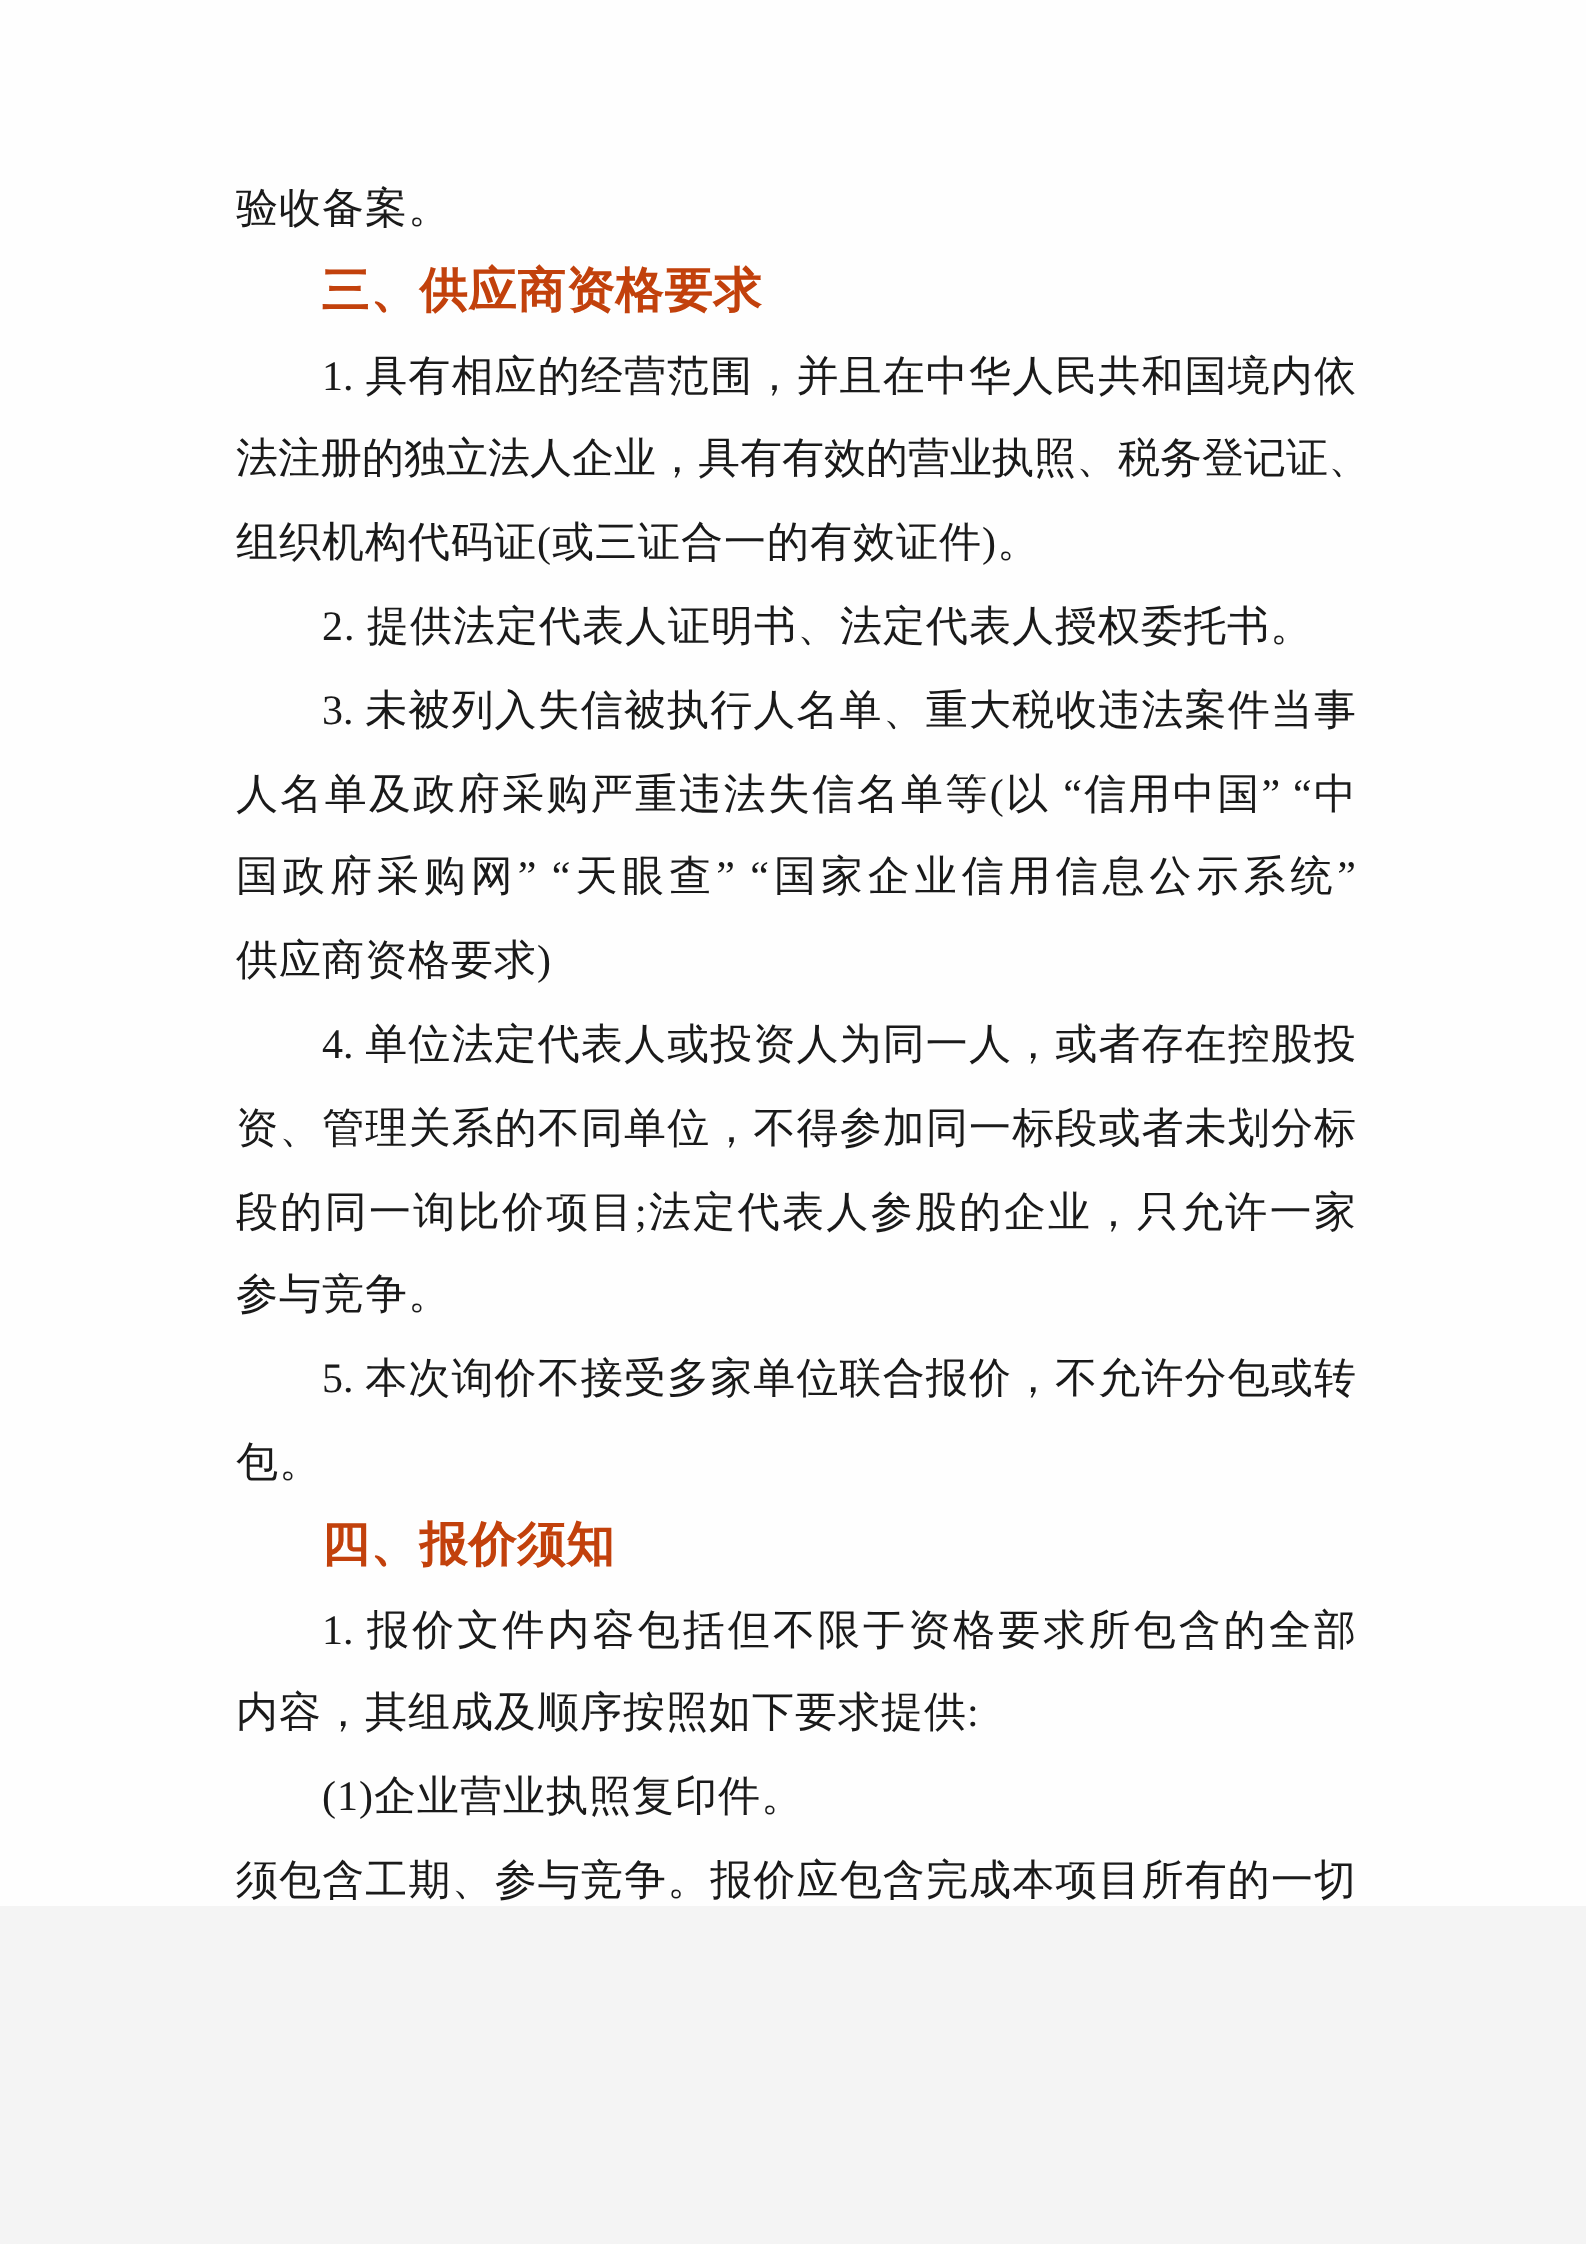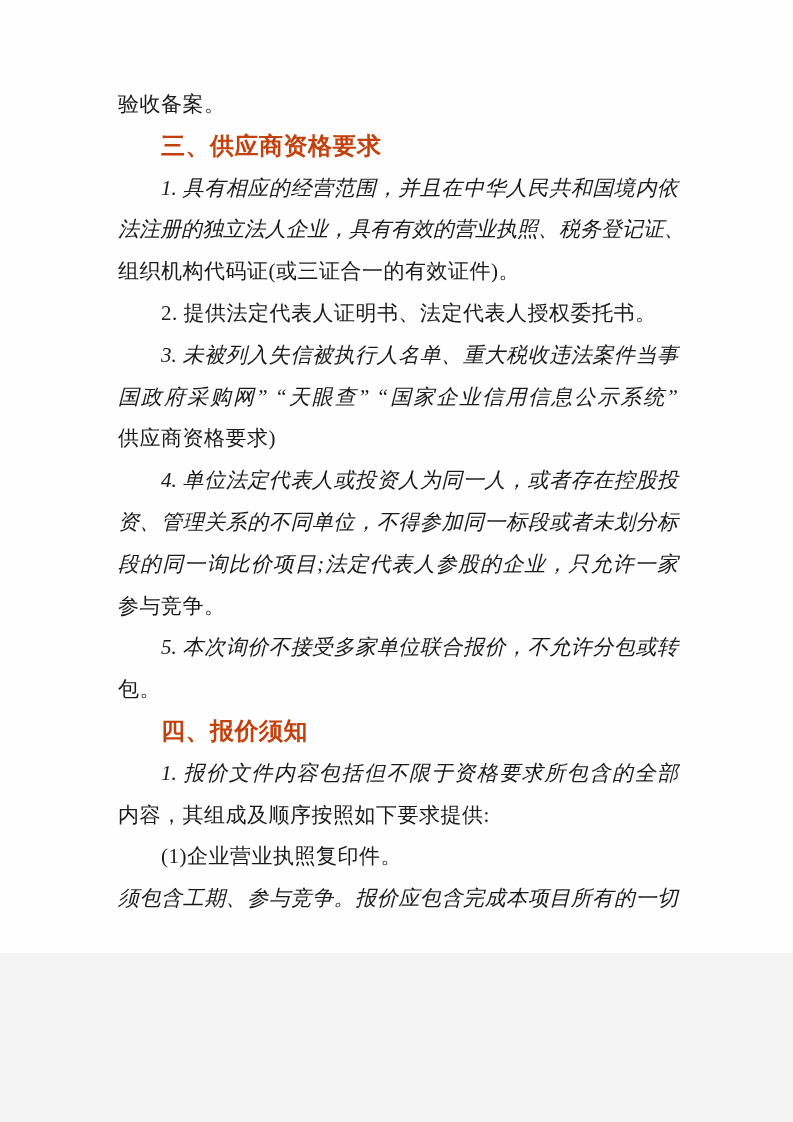--- a/index.html
+++ b/index.html
@@ -26,21 +26,20 @@
     font-size: 21px;
     white-space: nowrap;
     letter-spacing: 0.5px;
   }
   .line.indent { padding-left: 43px; }
   .line.justify {
     text-align: justify;
     text-align-last: justify;
     text-justify: inter-character;
     letter-spacing: 0;
-    font-style: italic;
   }
   .line.heading {
     font-weight: bold;
     font-size: 24px;
     color: #c2410c;
   }
   .watermark {
     position: absolute;
     left: 592px; top: 1064px;
     display: flex;
@@ -85,20 +84,21 @@
 <div class="page">
 
   <div class="doc" id="doc-lines">
       <div class="line">验收备案。</div>
       <div class="line indent heading">三、供应商资格要求</div>
       <div class="line indent justify">1. 具有相应的经营范围，并且在中华人民共和国境内依</div>
       <div class="line justify">法注册的独立法人企业，具有有效的营业执照、税务登记证、</div>
       <div class="line">组织机构代码证(或三证合一的有效证件)。</div>
       <div class="line indent">2. 提供法定代表人证明书、法定代表人授权委托书。</div>
       <div class="line indent justify">3. 未被列入失信被执行人名单、重大税收违法案件当事</div>
+      <div class="line justify">人名单及政府采购严重违法失信名单等(以 “信用中国” “中</div>
       <div class="line justify">国政府采购网” “天眼查” “国家企业信用信息公示系统”</div>
       <div class="line">供应商资格要求)</div>
       <div class="line indent justify">4. 单位法定代表人或投资人为同一人，或者存在控股投</div>
       <div class="line justify">资、管理关系的不同单位，不得参加同一标段或者未划分标</div>
       <div class="line justify">段的同一询比价项目;法定代表人参股的企业，只允许一家</div>
       <div class="line">参与竞争。</div>
       <div class="line indent justify">5. 本次询价不接受多家单位联合报价，不允许分包或转</div>
       <div class="line">包。</div>
       <div class="line indent heading">四、报价须知</div>
       <div class="line indent justify">1. 报价文件内容包括但不限于资格要求所包含的全部</div>

